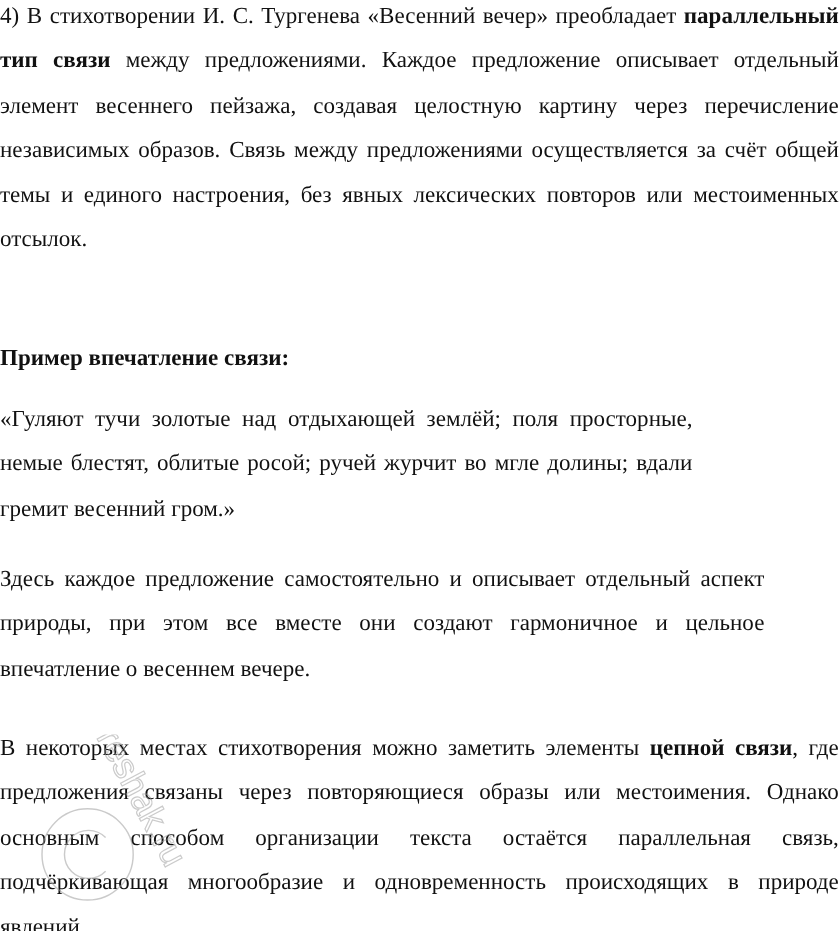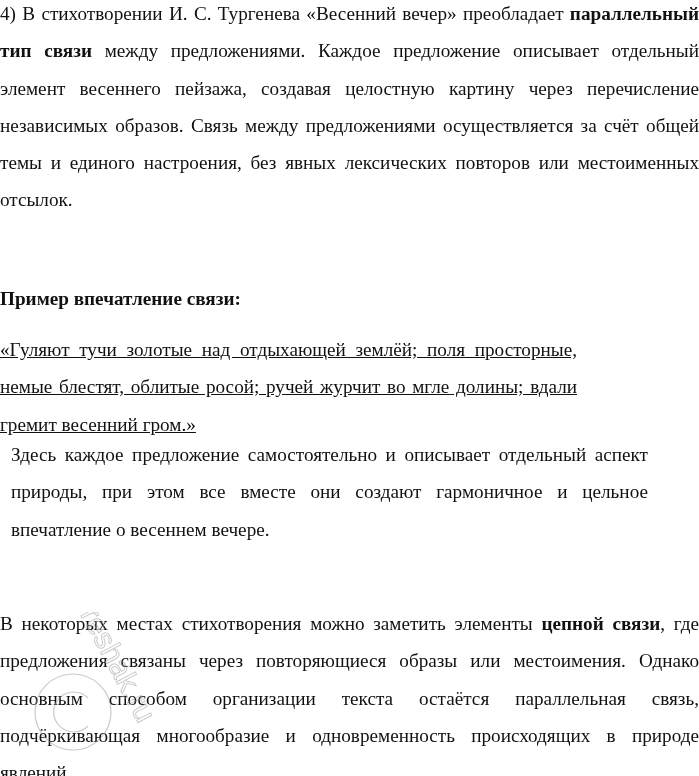--- a/index.html
+++ b/index.html
@@ -23,22 +23,22 @@
     }
     .para {
       font-size: 19.2px;
       line-height: 37.3px;
       text-align: justify;
       margin: 0;
       padding: 0;
     }
     .p1 { position: absolute; top: -5px; left: 0; width: 699px; }
     .p-head { position: absolute; top: 280px; left: 0; width: 699px; font-weight: bold; }
-    .p-quote { position: absolute; top: 331px; left: 0; width: 577px; text-decoration: underline; }
-    .p-expl { position: absolute; top: 436px; left: 0; width: 637px; padding-left: 11px; }
+    .p-quote { position: absolute; top: 331px; left: 0; width: 577px; }
+    .p-expl { position: absolute; top: 464px; left: 0; width: 637px; }
     .p-last { position: absolute; top: 605px; left: 0; width: 699px; }
     b { font-weight: bold; }
     .watermark {
       position: absolute;
       left: 18px;
       top: 612px;
       width: 150px;
       height: 160px;
       pointer-events: none;
       opacity: 0.55;

